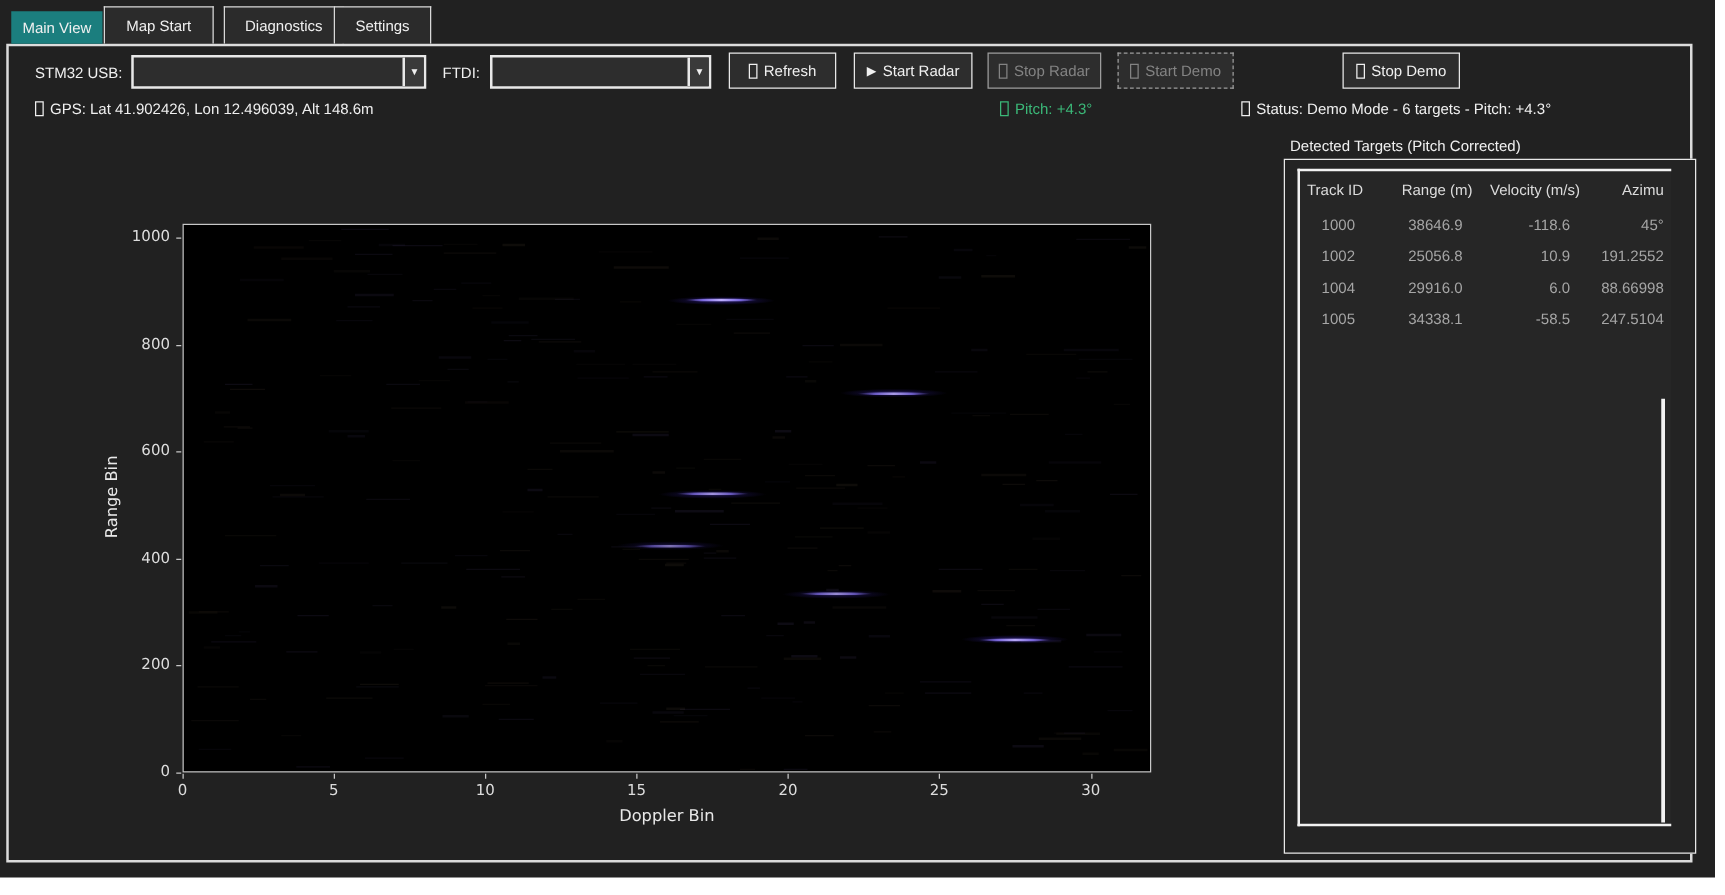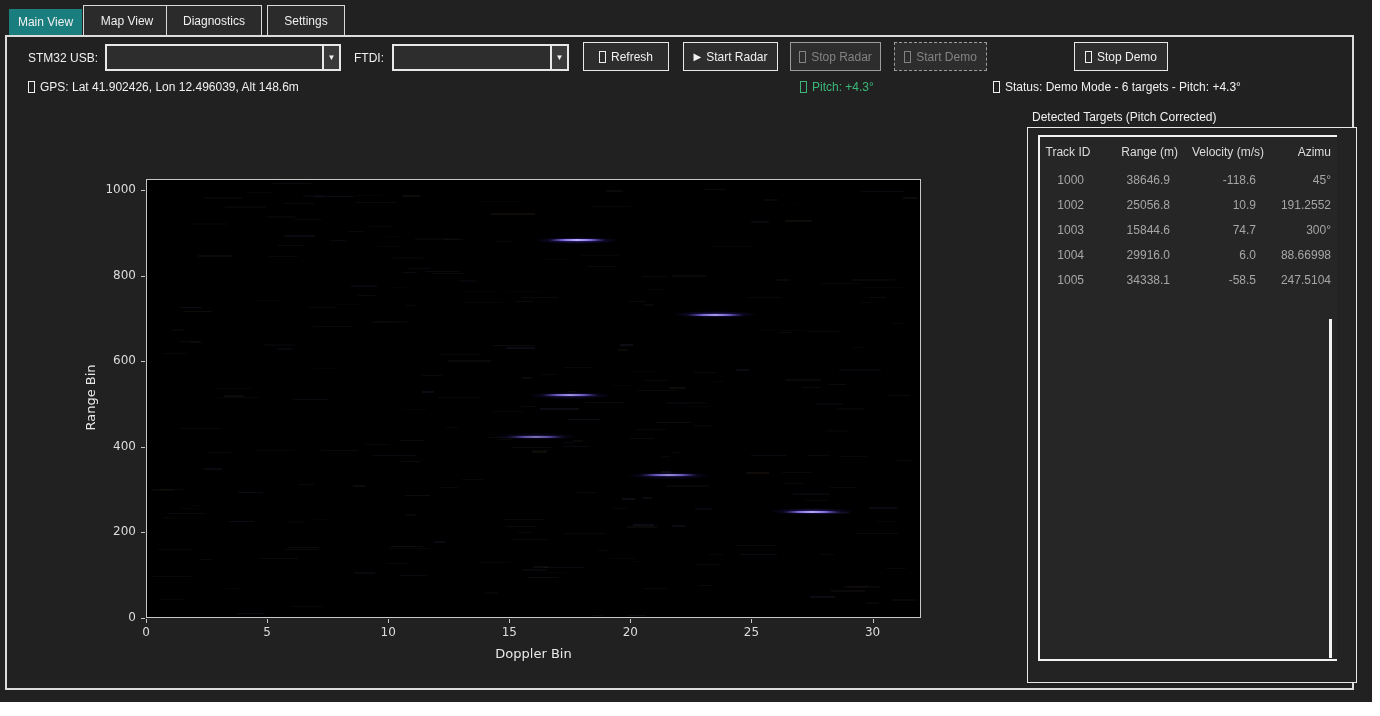--- a/index.html
+++ b/index.html
@@ -66,23 +66,23 @@
 </style>
 </head>
 <body>
 
 <div class="app">
 
   <div class="tab active" style="left:9px;  width:73px;">
       <span>Main View</span>
     </div>
   <div class="tab inactive" style="left:83px; width:88px;">
-      <span>Map View</span>
-    </div>
-  <div class="tab inactive" style="left:166px;width:96px;">
+      <span>Map Start</span>
+    </div>
+  <div class="tab inactive" style="left:179px;width:96px;">
       <span>Diagnostics</span>
     </div>
   <div class="tab inactive" style="left:267px;width:78px;">
       <span>Settings</span>
     </div>
 
   <div class="tabpage-border"></div>
 
   <div class="lbl" style="left:28px; top:51px;">STM32 USB:</div>
   <div class="combo" style="left:105px; top:44px; width:236px;">
@@ -430,26 +430,20 @@
         <div class="tcell" style="width: 86px; padding-right: 12px;">-118.6</div>
         <div class="tcell" style="width: 67px; padding-right: 4px;">45°</div>
       </div>
       <div class="trow">
         <div class="tcell" style="width: 56px; padding-right: 12px;">1002</div>
         <div class="tcell" style="width: 86px; padding-right: 12px;">25056.8</div>
         <div class="tcell" style="width: 86px; padding-right: 12px;">10.9</div>
         <div class="tcell" style="width: 67px; padding-right: 4px;">191.2552</div>
       </div>
       <div class="trow">
-        <div class="tcell" style="width: 56px; padding-right: 12px;">1003</div>
-        <div class="tcell" style="width: 86px; padding-right: 12px;">15844.6</div>
-        <div class="tcell" style="width: 86px; padding-right: 12px;">74.7</div>
-        <div class="tcell" style="width: 67px; padding-right: 4px;">300°</div>
-      </div>
-      <div class="trow">
         <div class="tcell" style="width: 56px; padding-right: 12px;">1004</div>
         <div class="tcell" style="width: 86px; padding-right: 12px;">29916.0</div>
         <div class="tcell" style="width: 86px; padding-right: 12px;">6.0</div>
         <div class="tcell" style="width: 67px; padding-right: 4px;">88.66998</div>
       </div>
       <div class="trow">
         <div class="tcell" style="width: 56px; padding-right: 12px;">1005</div>
         <div class="tcell" style="width: 86px; padding-right: 12px;">34338.1</div>
         <div class="tcell" style="width: 86px; padding-right: 12px;">-58.5</div>
         <div class="tcell" style="width: 67px; padding-right: 4px;">247.5104</div>

